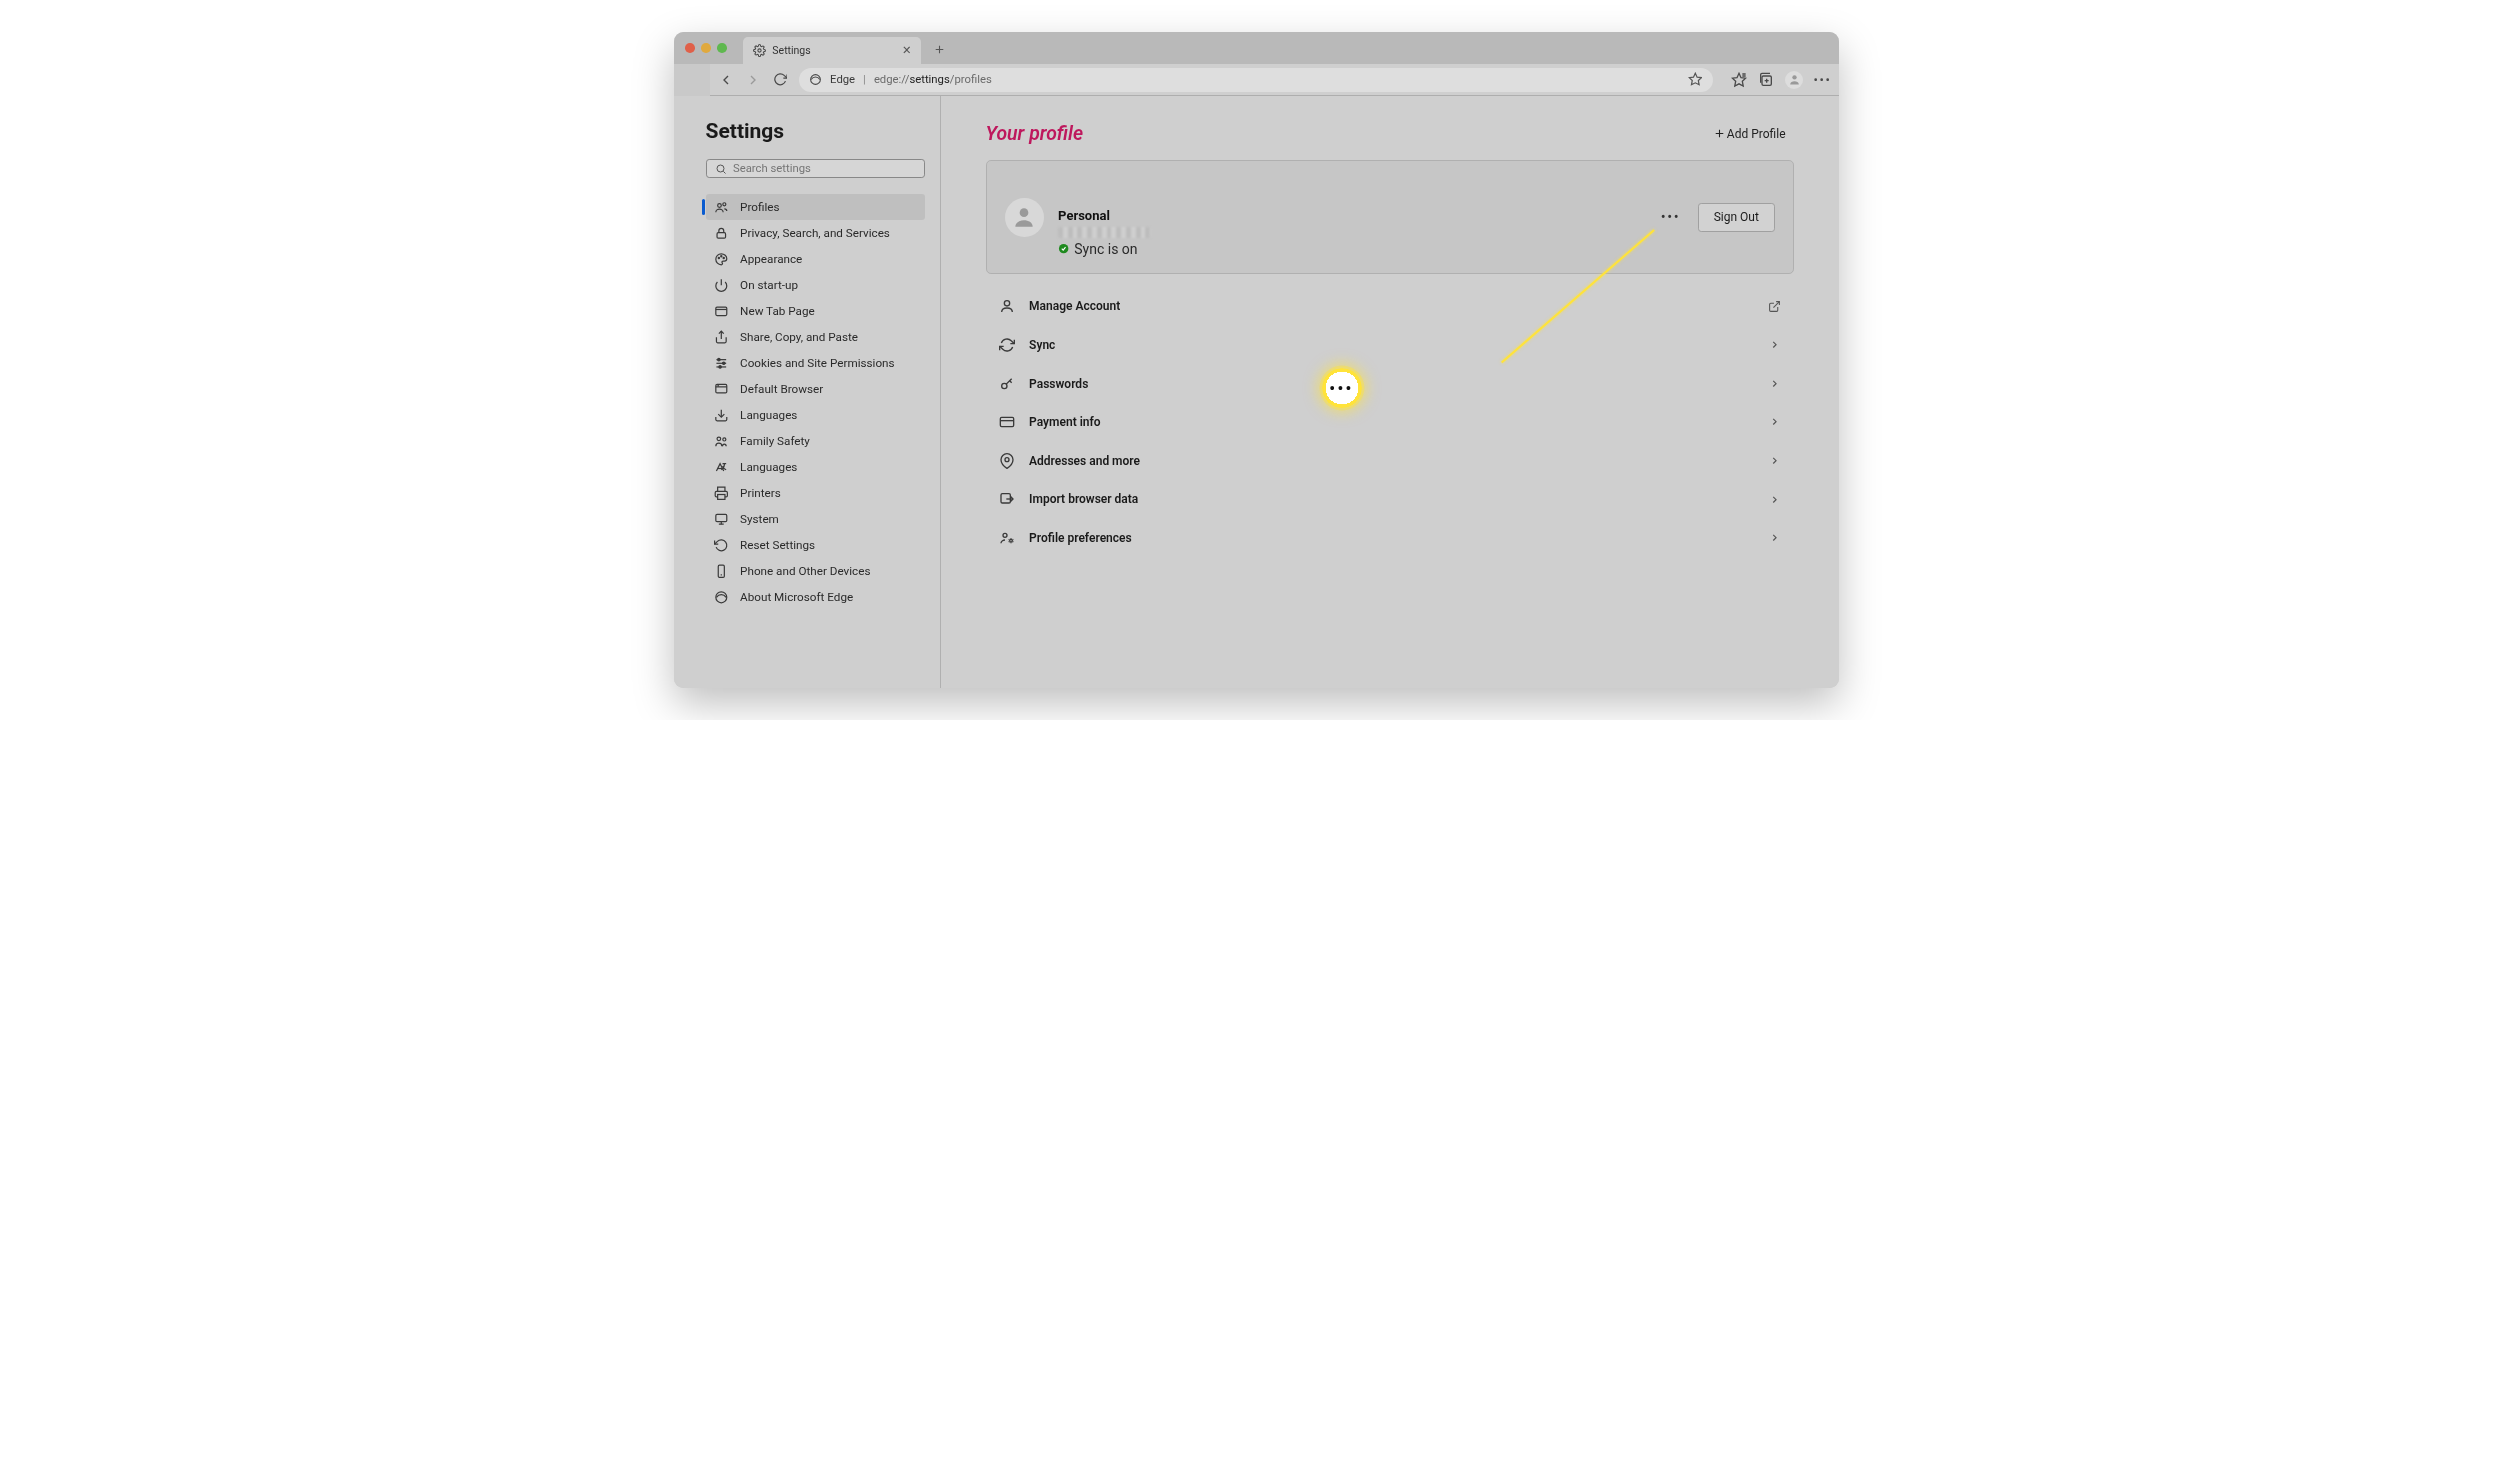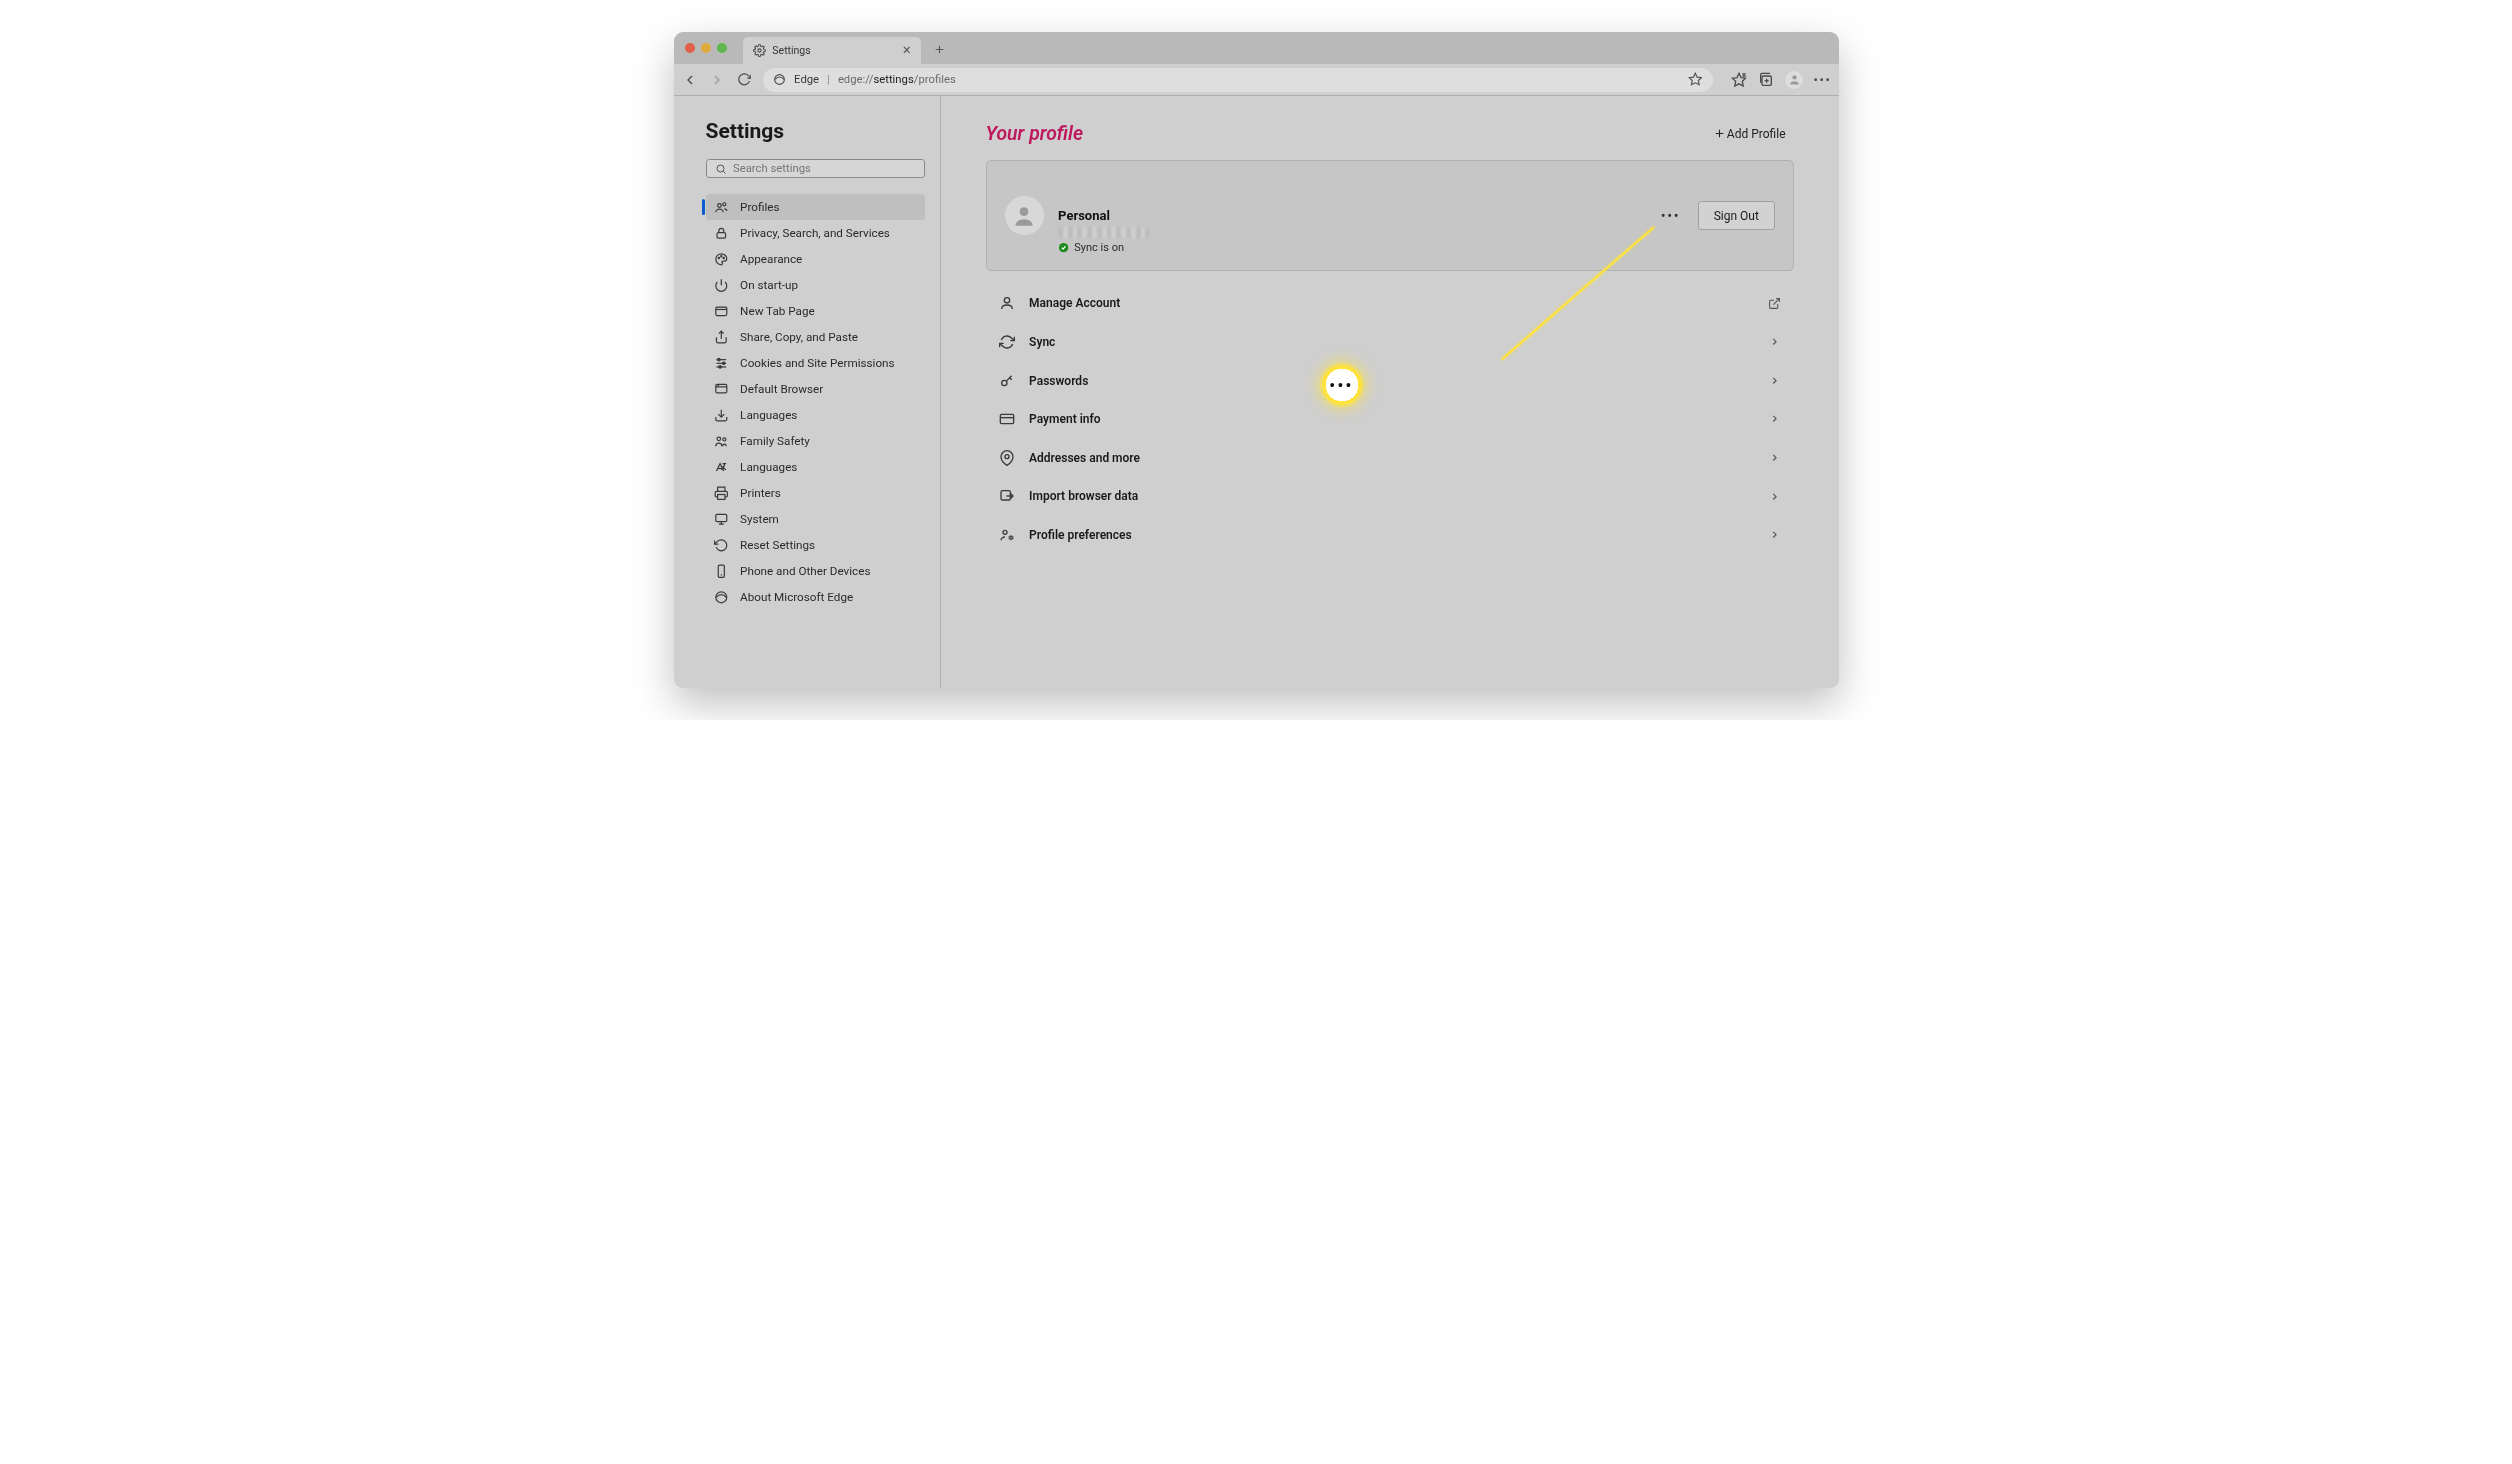--- a/index.html
+++ b/index.html
@@ -47,20 +47,21 @@
   .newtab { width: 23px; height: 23px; display:flex; align-items:center; justify-content:center; color:#555; margin-top:3.2px; cursor:pointer;}
   
   .toolbar {
     height: 32px;
     background: #cfcfcf;
     display: flex;
     align-items: center;
     padding: 0 8px;
     gap: 11.3px;
     border-bottom: 0.8px solid #aeaeae;
+    margin-left: 36px;
   }
   .tb-icon { width: 16px; height: 16px; color: #4a4a4a; cursor:pointer; display:flex; align-items:center; justify-content:center;}
   .tb-icon.dim { color: #9a9a9a; }
   .addr {
     flex: 1;
     height: 24px;
     background: #dedede;
     border-radius: 12px;
     display: flex;
     align-items: center;
@@ -149,21 +150,21 @@
     position:relative;
   }
   .avatar-lg { width:39px; height:39px; border-radius:50%; background:#d8d8d8; display:flex; align-items:center; justify-content:center; color:#888;}
   .prof-info { display:flex; flex-direction:column; gap:3.2px; }
   .prof-info .name { font-size:13px; font-weight:700; color:#111;margin-top:31px;}
   .prof-info .email-blur {
     width: 93px; height:11.3px; border-radius:2.4px;
     background: repeating-linear-gradient(90deg,#bdbdbd,#bdbdbd 4.9px,#cfcfcf 4.9px,#cfcfcf 9.7px);
     filter: blur(1px);
   }
-  .sync-line { display:flex; align-items:center; gap:4.9px; font-size:11px; color:#2a2a2a;}
+  .sync-line { display:flex; align-items:center; gap:4.9px; font-size:14px; color:#2a2a2a;}
   .sync-line .check { width:11.3px; height:11.3px; color:#1f8a1f;}
   .card-actions { margin-left:auto; display:flex; align-items:center; gap:13px;}
   .more-btn { font-size:14.6px; color:#333; cursor:pointer; letter-spacing:1.6px; padding:3.2px 4.9px; }
   .signout-btn {
     border:0.8px solid #a0a0a0; background:#d2d2d2; color:#1a1a1a;
     font-size:12px; padding: 6.5px 14.6px; border-radius:3.2px; cursor:pointer;
   }
   .list { display:flex; flex-direction:column; }
   .row {
     display:flex; align-items:center; gap:14.6px;

